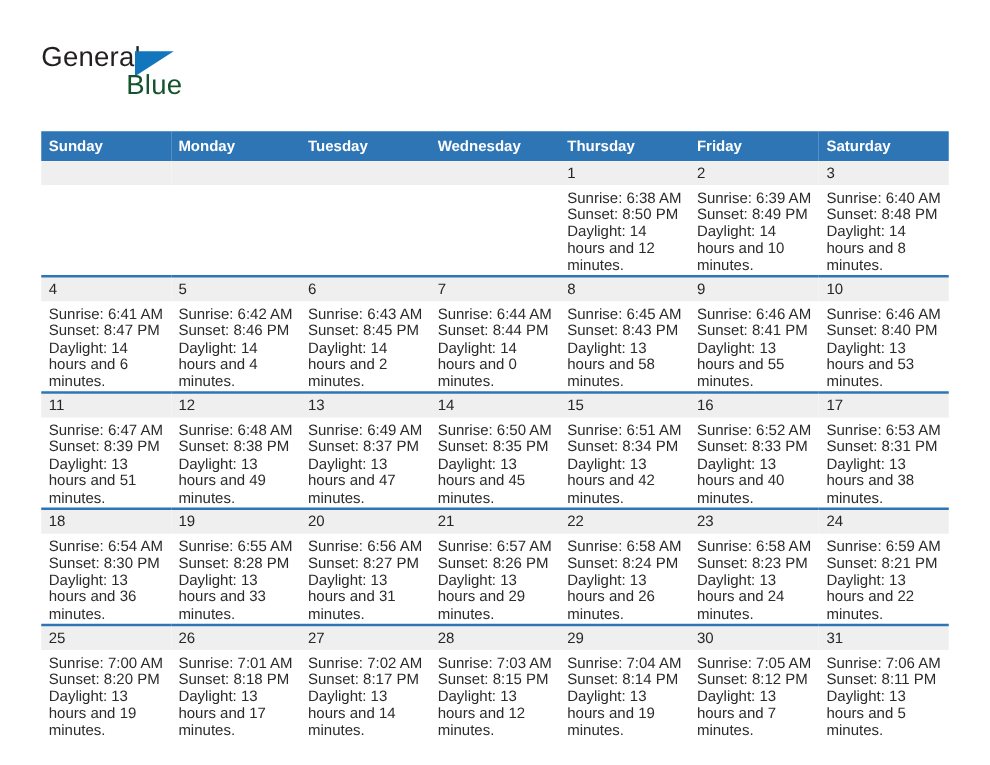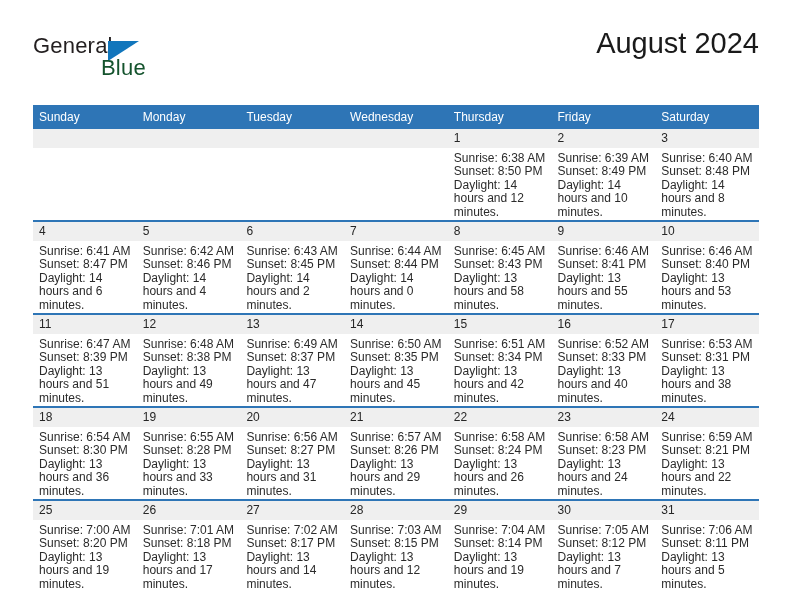--- a/index.html
+++ b/index.html
@@ -87,21 +87,21 @@
     position: absolute;
     left: 33px;
     top: 105px;
     width: 726px;
     border-collapse: collapse;
     table-layout: fixed;
   }
   .calendar th {
     background: #2e75b6;
     color: #ffffff;
-    font-weight: normal;
+    font-weight: bold;
     font-size: 12px;
     text-align: left;
     padding: 5px 0 5px 6px;
     height: 11px;
     border: none;
   }
   .week-row td {
     vertical-align: top;
     padding: 0;
     border: none;
@@ -149,21 +149,20 @@
 
   <div class="header">
 
     <div class="logo">
       <span class="logo-general">General</span>
       <span class="logo-tri"></span>
       <span class="logo-blue">Blue</span>
     </div>
 
     <div class="title-wrap">
-      <div class="cal-title">August 2024</div>
     </div>
 
   </div>
 
   <table class="calendar">
     <thead>
       <tr>
         <th>Sunday</th>
         <th>Monday</th>
         <th>Tuesday</th>

